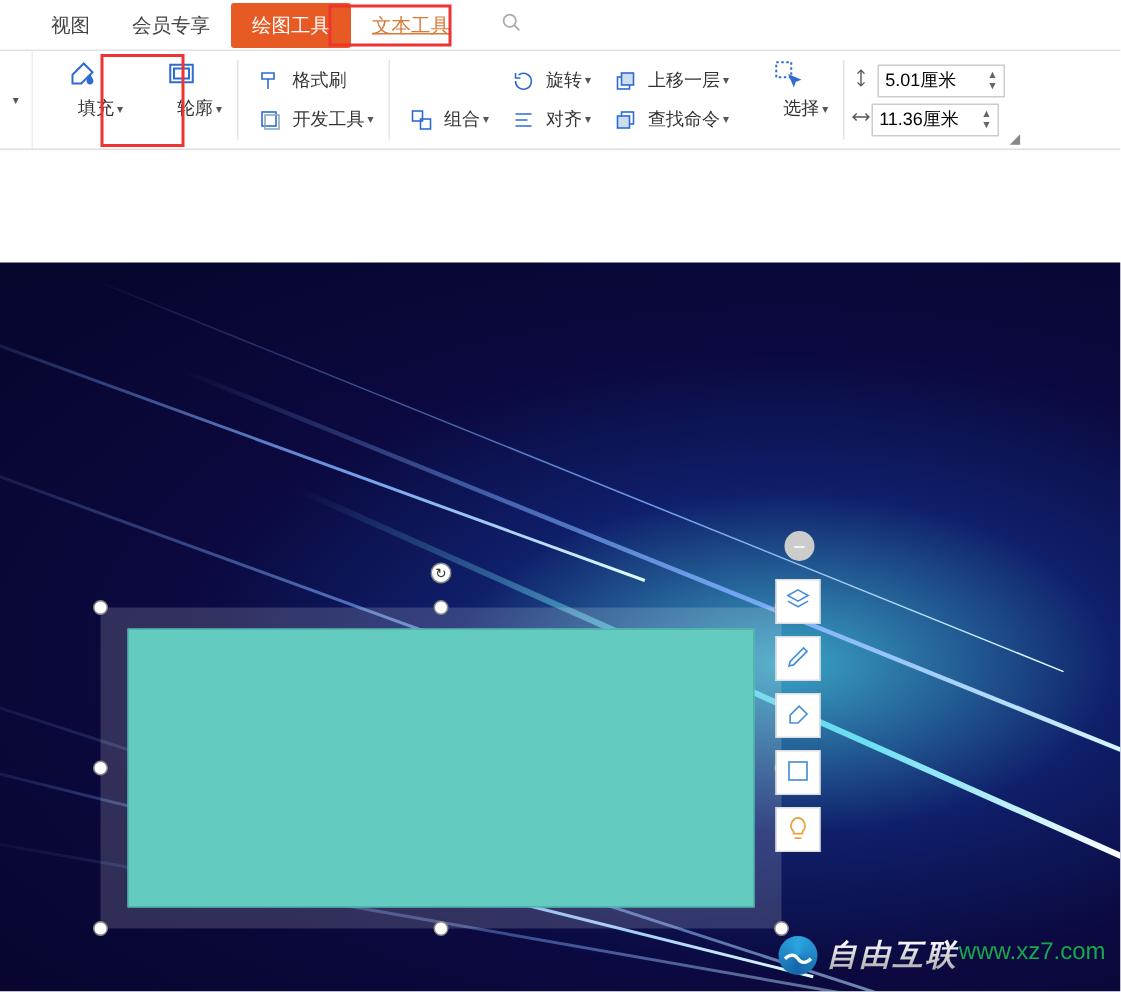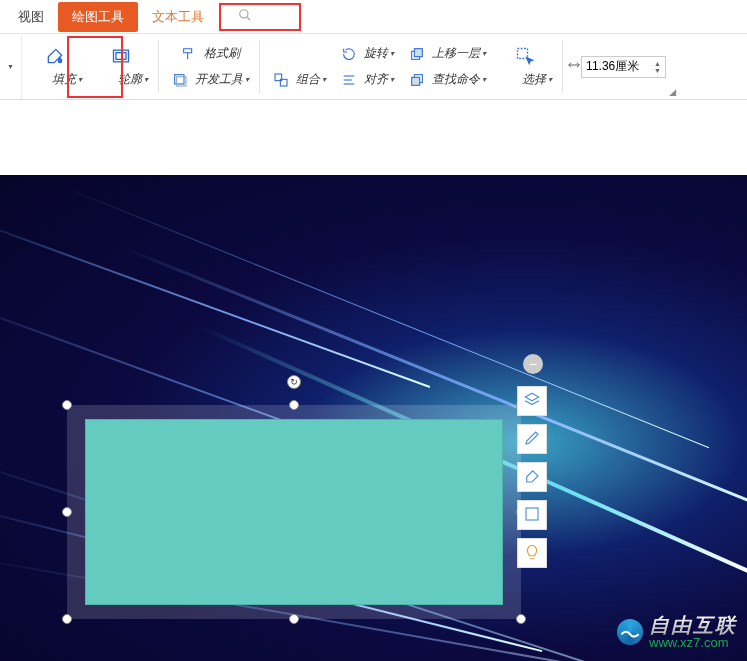--- a/index.html
+++ b/index.html
@@ -10,30 +10,30 @@
     background: #fff;
     width: 747px;
     height: 661px;
     overflow: hidden;
     position: relative;
   }
   .tab-bar {
     display: flex;
     align-items: center;
     height: 34px;
-    padding-left: 4px;
+    padding-left: 20px;
     border-bottom: 1px solid #e3e3e3;
   }
   .tab-bar .tab {
     padding: 6px 14px;
     cursor: pointer;
     font-size: 13px;
     color: #444;
   }
-  .tab-bar .tab.orange { color: #d97a3a; }
+  .tab-bar .tab.orange { color: #d97a3a; text-decoration: underline; }
   .tab-bar .tab.active {
     background: #e85a23;
     color: #fff;
     border-radius: 2px;
   }
   .tab-hl {
     position: absolute;
     border: 2px solid #e33;
     pointer-events: none;
     z-index: 50;
@@ -54,25 +54,23 @@
   .ribbon {
     display: flex;
     align-items: stretch;
     height: 66px;
     border-bottom: 1px solid #ddd;
   }
   .rbtn {
     display: flex;
     flex-direction: column;
     align-items: center;
-    justify-content: center;
     padding: 4px 6px;
     cursor: pointer;
     min-width: 36px;
-    font-style: italic;
   }
   .rbtn .ico { width: 22px; height: 22px; display:flex; align-items:center; justify-content:center; }
   .rbtn .lbl { font-size: 12px; margin-top: 4px; display:flex; align-items:center; gap:2px;margin-left:24px; }
   .rbtn.small { flex-direction: row; gap:4px; height: 26px; padding: 0 6px; }
   .rbtn.small .lbl { margin: 0; }
   .vsep { width:1px; background:#e3e3e3; margin:6px 4px; }
   .group-col { display:flex; flex-direction:column; justify-content:center; }
   .spin-box {
     display:flex; align-items:center; border:1px solid #ccc; height:22px; padding:0 4px; margin:2px 0;
   }
@@ -136,32 +134,33 @@
   }
   .watermark {
     position:absolute; right:10px; bottom:10px; z-index:30;
     display:flex; align-items:center; gap:6px;
   }
   .watermark .wm-logo {
     width:26px; height:26px; border-radius:50%;
     background: conic-gradient(#2aa5e0, #1566a8, #2aa5e0);
     position:relative;
   }
-  .watermark .wm-text { display:flex; flex-direction:column; line-height:1.1; }
+  .watermark .wm-text { display:flex; flex-direction:row; line-height:1.1;text-align:right; }
   .watermark .wm-text .t1 { font-size:20px; font-weight:700; font-style:italic;
     background:linear-gradient(#fff,#aaa); -webkit-background-clip:text; -webkit-text-fill-color:transparent;
     letter-spacing:2px;
   }
-  .watermark .wm-text .t2 { font-size:13px; color:#16a84e; }
+  .watermark .wm-text .t2 { font-size:16px; color:#16a84e; }
 </style>
 </head>
 <body>
 
 <div class="tab-bar">
   <div class="tab">视图</div>
+  <div class="tab">会员专享</div>
   <div class="tab active">绘图工具</div>
   <div class="tab orange">文本工具</div>
   <div class="search-box">
     <span style="margin-right:4px;">
       <svg width="14" height="14" viewBox="0 0 24 24" fill="none" stroke="#aaa" stroke-width="2">
           <circle cx="10" cy="10" r="7"></circle>
           <line x1="15" y1="15" x2="21" y2="21"></line>
         </svg>
     </span>
   </div>
@@ -309,20 +308,34 @@
     </span>
     <span class="lbl">
         <span>选择</span>
         <span class="caret">▾</span>
       </span>
   </div>
 
   <div class="vsep"></div>
 
   <div class="group-col" style="position:relative; padding-right:12px;">
+    <div style="display:flex; align-items:center; gap:4px;">
+      <span>
+        <svg width="14" height="14" viewBox="0 0 24 24" fill="none" stroke="#555" stroke-width="1.6">
+            <path d="M12 3v18M8 7l4-4 4 4M8 17l4 4 4-4"></path>
+          </svg>
+      </span>
+      <div class="spin-box">
+        <input value="5.01厘米" style="">
+        <div class="spin-ctl">
+            <span>▲</span>
+            <span>▼</span>
+          </div>
+      </div>
+    </div>
     <div style="display:flex; align-items:center; gap:0;">
       <span>
         <svg width="14" height="14" viewBox="0 0 24 24" fill="none" stroke="#555" stroke-width="1.6">
             <path d="M3 12h18M7 8l-4 4 4 4M17 8l4 4-4 4"></path>
           </svg>
       </span>
       <div class="spin-box">
         <input value="11.36厘米" style="">
         <div class="spin-ctl">
             <span>▲</span>

